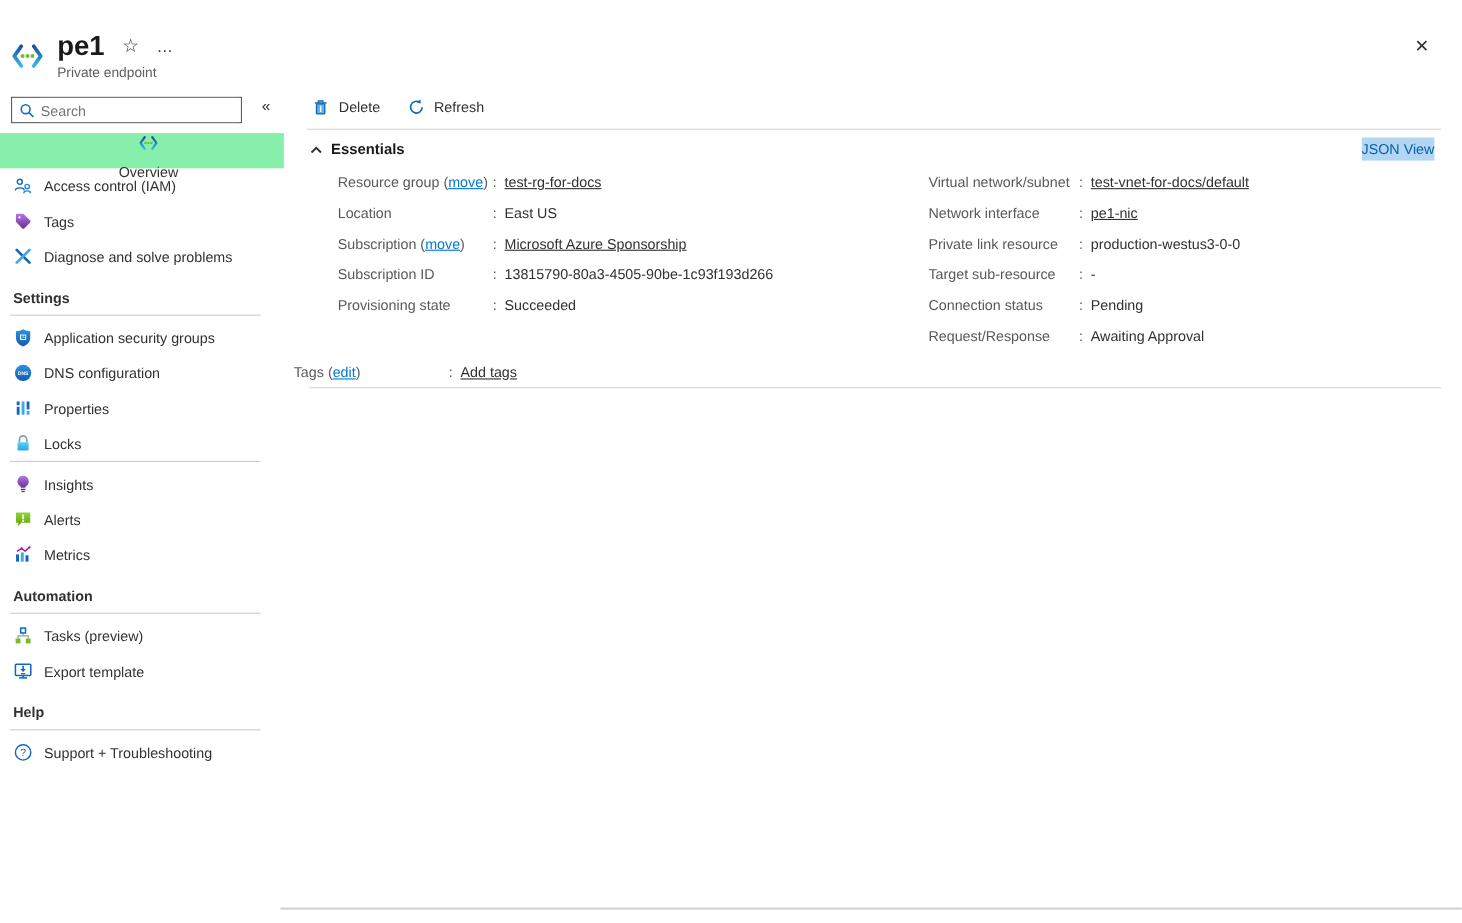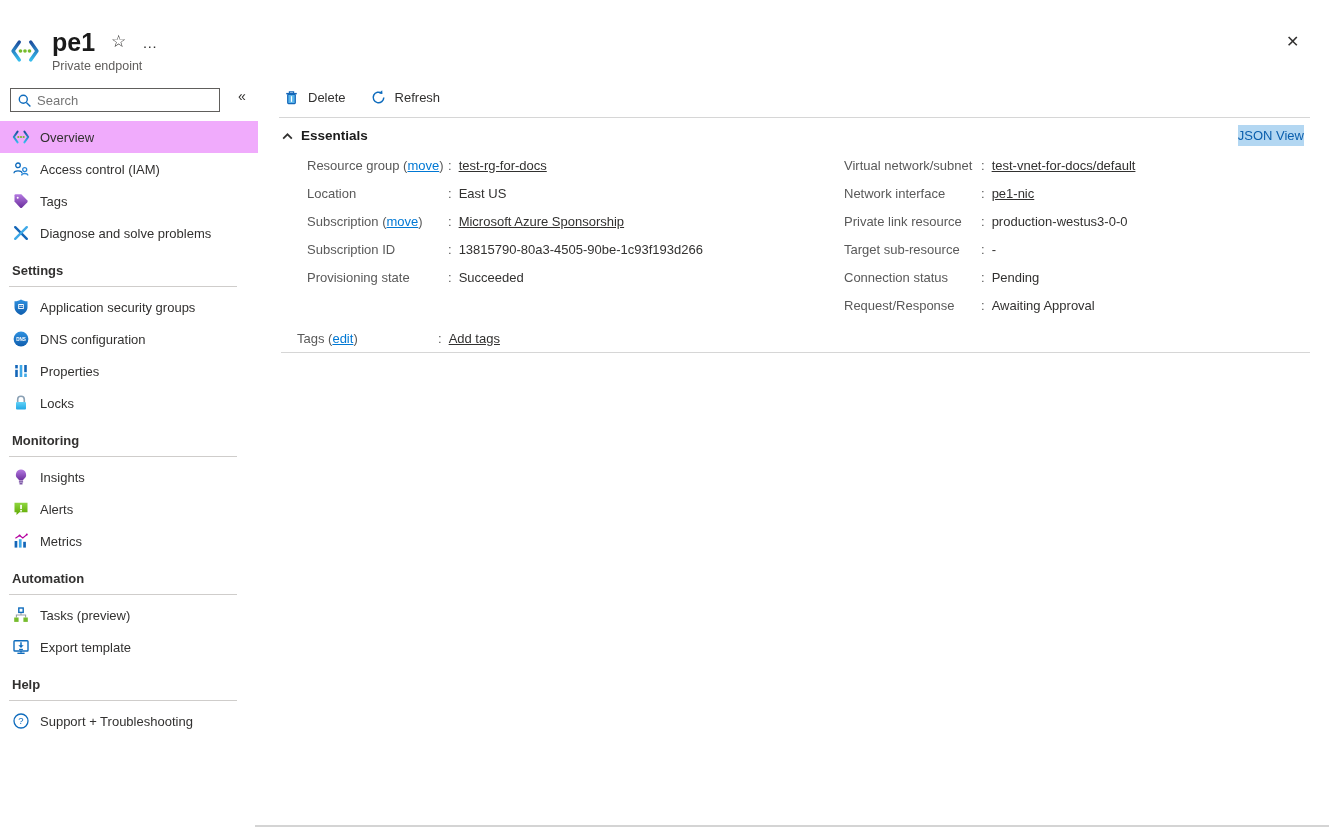--- a/index.html
+++ b/index.html
@@ -20,21 +20,21 @@
 
   
   .sidebar { position:absolute; left:0; top:88px; width:258px; }
   .search-row { display:flex; align-items:flex-start; }
   .search-box { position:relative; margin-left:10px; width:210px; height:24px; border:1px solid #605e5c; background:#fff; }
   .search-box svg { position:absolute; left:6px; top:4px; }
   .search-box input { position:absolute; left:26px; top:0; width:180px; height:22px; border:none; outline:none; font-size:13px; font-family:"Liberation Sans",sans-serif; color:#323130; }
   .collapse-btn { margin-left:18px; font-size:14px; color:#323130; cursor:pointer; }
   .nav { margin-top:9px; }
   .nav-item { height:32px; display:flex; align-items:center; padding-left:12px; gap:10px; font-size:13px; color:#323130; cursor:pointer; }
-  .nav-item.selected { background:#f0abfc; }
+  .nav-item.selected { background:#86efac;flex-direction:column; }
   .nav-item svg { flex:none; }
   .nav-section-title { padding:13px 0 6px 12px; line-height:18px; font-size:13px; font-weight:bold; color:#323130; }
   .nav-divider { border-top:1px solid #cfcdcb; margin:0 21px 4px 9px; }
 
   
   .toolbar { position:absolute; left:283px; top:89px; display:flex; align-items:center; gap:24px; }
   .toolbar-btn { display:flex; align-items:center; gap:8px; font-size:13px; color:#323130; cursor:pointer; }
   .toolbar-divider { position:absolute; left:279px; right:19px; top:117px; border-top:1px solid #d6d6d6; }
 
   .ess-header { position:absolute; left:281px; right:19px; top:123px; height:24px; display:flex; align-items:center; gap:7px; }
@@ -46,21 +46,21 @@
   .ess-col-left { left:281px; width:530px; }
   .ess-col-right { left:818px; width:500px; }
   .ess-row { height:28px; display:flex; align-items:center; font-size:13px; }
   .ess-label { color:#595959; flex:none; }
   .ess-col-left .ess-label, .tags-row .ess-label { width:141px; }
   .ess-col-right .ess-label { width:137px; }
   .ess-colon { color:#595959; margin-right:7px; }
   .ess-value { color:#323130; }
   .ess-label .link { color:#0078d4; }
 
-  .tags-row { position:absolute; left:297px; top:324px; width:530px; }
+  .tags-row { position:absolute; left:267px; top:324px; width:530px; }
   .ess-bottom-divider { position:absolute; left:281px; right:19px; top:352px; border-top:1px solid #d6d6d6; }
   .pane-bottom-divider { position:absolute; left:255px; right:0; top:825px; border-top:2px solid #d4d4d4; }
 </style>
 </head>
 <body>
 
 <svg width="0" height="0" style="position:absolute">
   <defs>
     <linearGradient id="g-pe" x1="0" y1="0" x2="0" y2="1">
         <stop offset="0" stop-color="#1d4f9e"></stop>
@@ -187,21 +187,20 @@
       <span>Properties</span>
     </div>
     <div class="nav-item">
       <svg width="18" height="18" viewBox="0 0 18 18">
         <path d="M5.7 8.2 V5.6 a3.3 3.3 0 0 1 6.6 0 V8.2" fill="none" stroke="#8aa0b4" stroke-width="1.6"></path>
         <rect x="4" y="8" width="10" height="7.6" rx="1" fill="url(#g-cyan)"></rect>
       </svg>
       <span>Locks</span>
     </div>
 
-    <div class="nav-section-title">Monitoring</div>
     <div class="nav-divider"></div>
     <div class="nav-item">
       <svg width="18" height="18" viewBox="0 0 18 18">
         <path d="M9 1.6 a5.1 5.1 0 0 1 2.9 9.3 c-.5.4-.9 1-.9 1.6 h-4 c0-.6-.4-1.2-.9-1.6 A5.1 5.1 0 0 1 9 1.6 Z" fill="url(#g-purp)"></path>
         <rect x="6.9" y="13.3" width="4.2" height="1.2" fill="#5c2d91"></rect>
         <rect x="7.5" y="15.2" width="3" height="1.2" fill="#5c2d91"></rect>
       </svg>
       <span>Insights</span>
     </div>
     <div class="nav-item">

